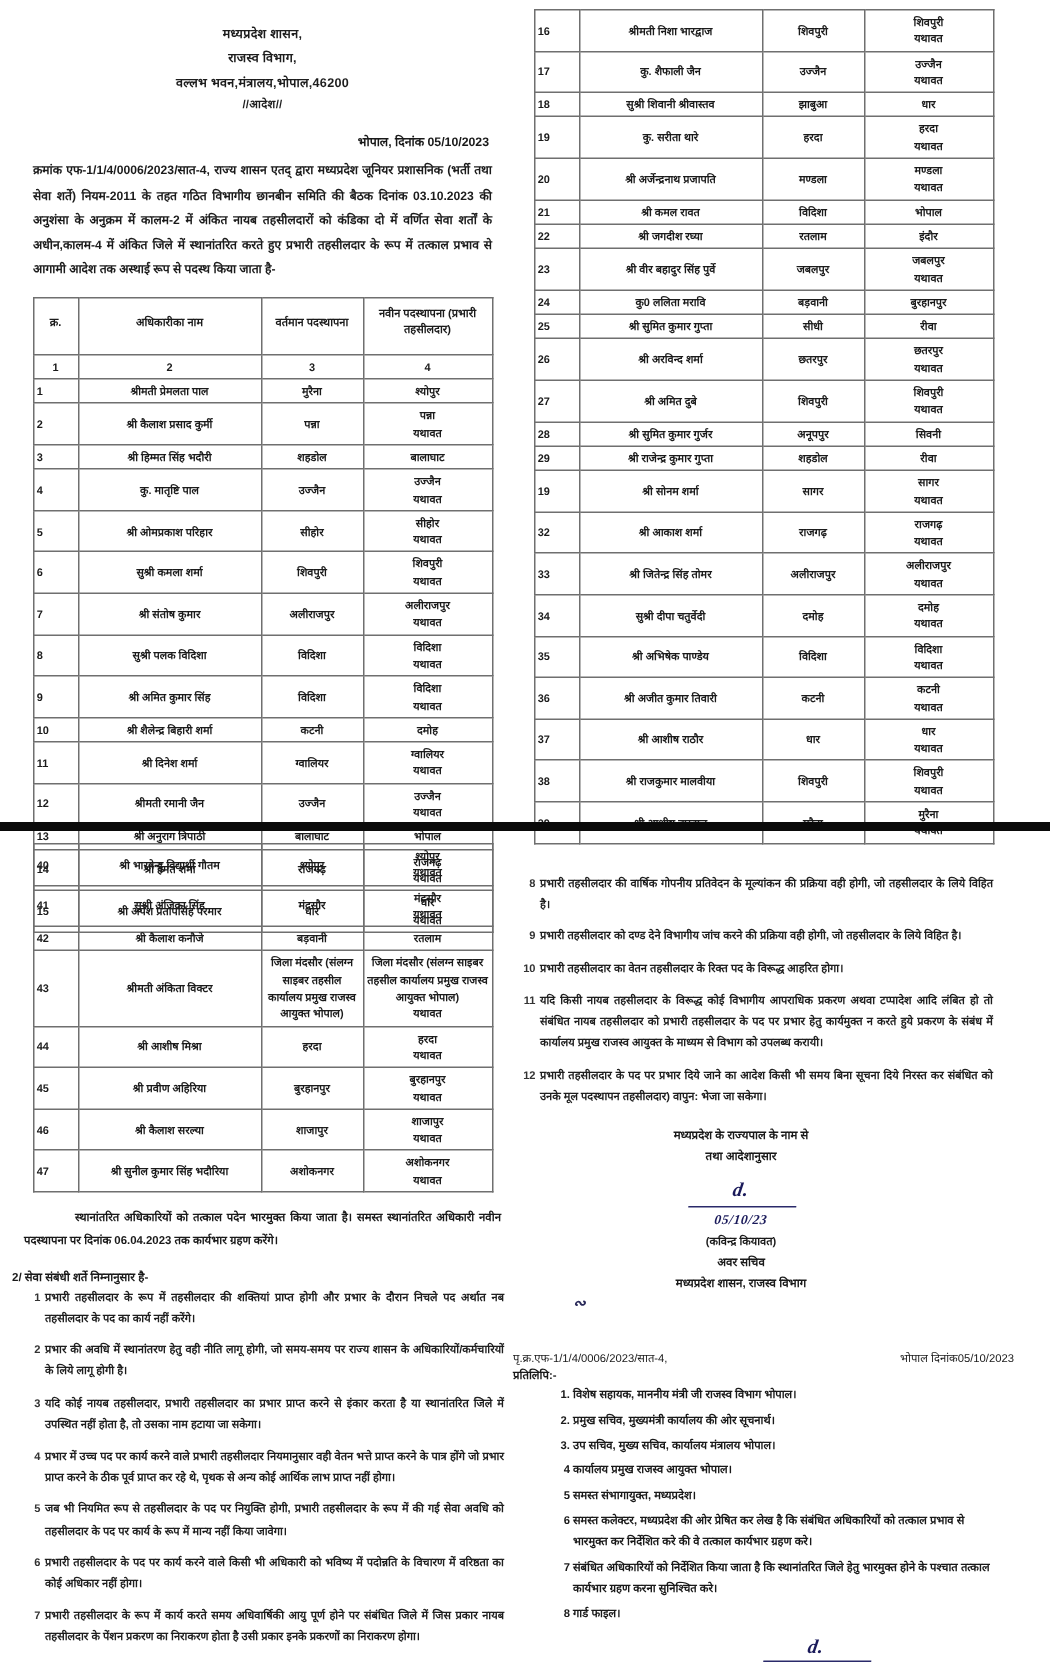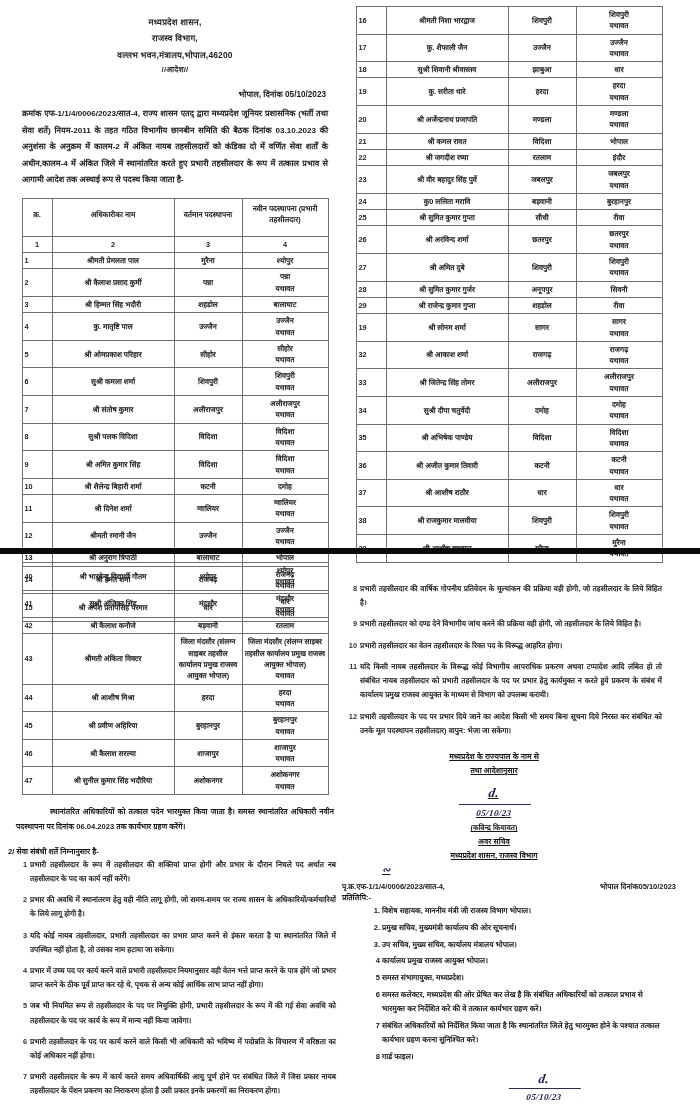--- a/index.html
+++ b/index.html
@@ -108,21 +108,21 @@
     font-size: 7.4px; font-weight: 600; color: #333;
     width: 12px; text-align: right;
   }
   #page-2 .col-right ol.conds li { margin-left: 26px; margin-right: 22px; }
   #page-2 .col-right { padding-top: 26px; }
 
   
   .sign-block {
     margin: 12px 30px 0 0;
     text-align: center;
-    font-size: 7.7px; font-weight: 700; line-height: 1.85; text-decoration: underline;
+    font-size: 7.7px; font-weight: 700; line-height: 1.85;
   }
   .sign-block .line { display: block; }
   .sig-mark {
     display: block;
     font-family: "Liberation Serif", "DejaVu Serif", serif;
     font-style: italic; font-size: 13px;
     letter-spacing: .5px; color: #1a1a5a;
     margin: 3px 0 -2px 0; transform: skewX(-9deg);
   }
   .sig-date {
@@ -132,23 +132,23 @@
     transform: skewX(-6deg); letter-spacing: .4px;
   }
   .sig-name { display: block; font-size: 7.4px; }
   .squiggle {
     display: block; font-size: 10px; color: #2a2a5a;
     font-family: "Liberation Serif", serif; font-style: italic;
     text-align: left; padding-left: 48px; margin-top: -2px;
   }
 
   .ref-row {
-    margin-top: 1px; padding: 0 8px;
+    margin-top: 20px; padding: 0 8px;
     display: flex; justify-content: space-between; align-items: baseline;
-    font-size: 7.5px; font-weight: 700;
+    font-size: 7.5px; font-weight: 400;
   }
   .pratilipi-label { margin: 1px 8px 2px 8px; font-size: 7.6px; font-weight: 700; }
 
   ol.dist { margin: 0; padding: 0; list-style: none; }
   ol.dist li {
     position: relative;
     margin: 0 20px 3px 48px;
     font-size: 7.5px; line-height: 1.85;
     font-weight: 600; text-align: left;
   }

